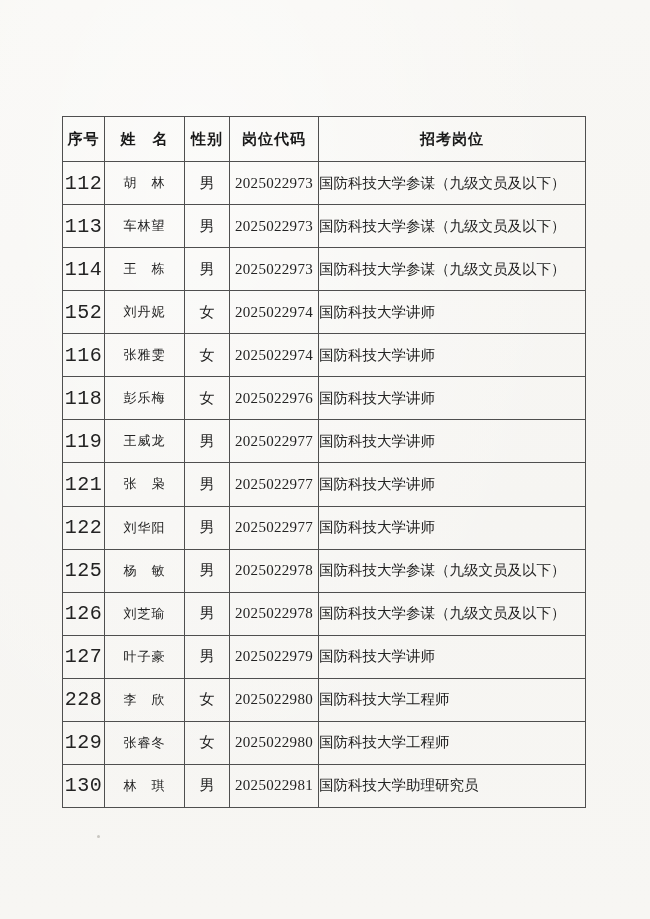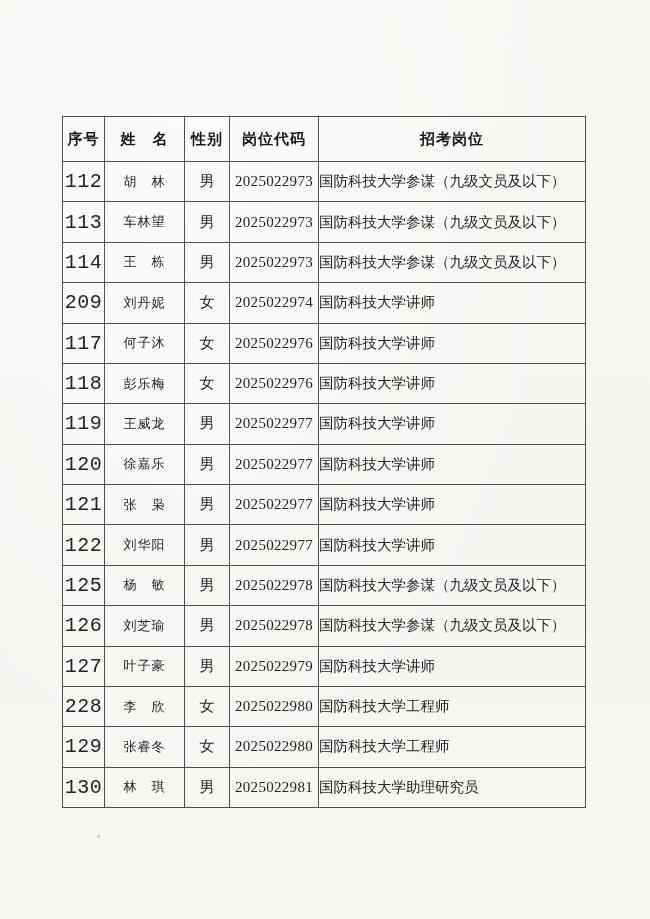--- a/index.html
+++ b/index.html
@@ -123,59 +123,52 @@
 
   <tr>
     <td class="c-no">114</td>
     <td class="c-name">王　栋</td>
     <td class="c-gender">男</td>
     <td class="c-code">2025022973</td>
     <td class="c-pos">国防科技大学参谋（九级文员及以下）</td>
   </tr>
 
   <tr>
-    <td class="c-no">209</td>
+    <td class="c-no">152</td>
     <td class="c-name">刘丹妮</td>
     <td class="c-gender">女</td>
     <td class="c-code">2025022974</td>
     <td class="c-pos">国防科技大学讲师</td>
   </tr>
 
-
-  <tr>
-    <td class="c-no">117</td>
-    <td class="c-name">何子沐</td>
-    <td class="c-gender">女</td>
-    <td class="c-code">2025022976</td>
-    <td class="c-pos">国防科技大学讲师</td>
-  </tr>
+  <tr>
+    <td class="c-no">116</td>
+    <td class="c-name">张雅雯</td>
+    <td class="c-gender">女</td>
+    <td class="c-code">2025022974</td>
+    <td class="c-pos">国防科技大学讲师</td>
+  </tr>
+
 
   <tr>
     <td class="c-no">118</td>
     <td class="c-name">彭乐梅</td>
     <td class="c-gender">女</td>
     <td class="c-code">2025022976</td>
     <td class="c-pos">国防科技大学讲师</td>
   </tr>
 
   <tr>
     <td class="c-no">119</td>
     <td class="c-name">王威龙</td>
     <td class="c-gender">男</td>
     <td class="c-code">2025022977</td>
     <td class="c-pos">国防科技大学讲师</td>
   </tr>
 
-  <tr>
-    <td class="c-no">120</td>
-    <td class="c-name">徐嘉乐</td>
-    <td class="c-gender">男</td>
-    <td class="c-code">2025022977</td>
-    <td class="c-pos">国防科技大学讲师</td>
-  </tr>
 
   <tr>
     <td class="c-no">121</td>
     <td class="c-name">张　枭</td>
     <td class="c-gender">男</td>
     <td class="c-code">2025022977</td>
     <td class="c-pos">国防科技大学讲师</td>
   </tr>
 
   <tr>

